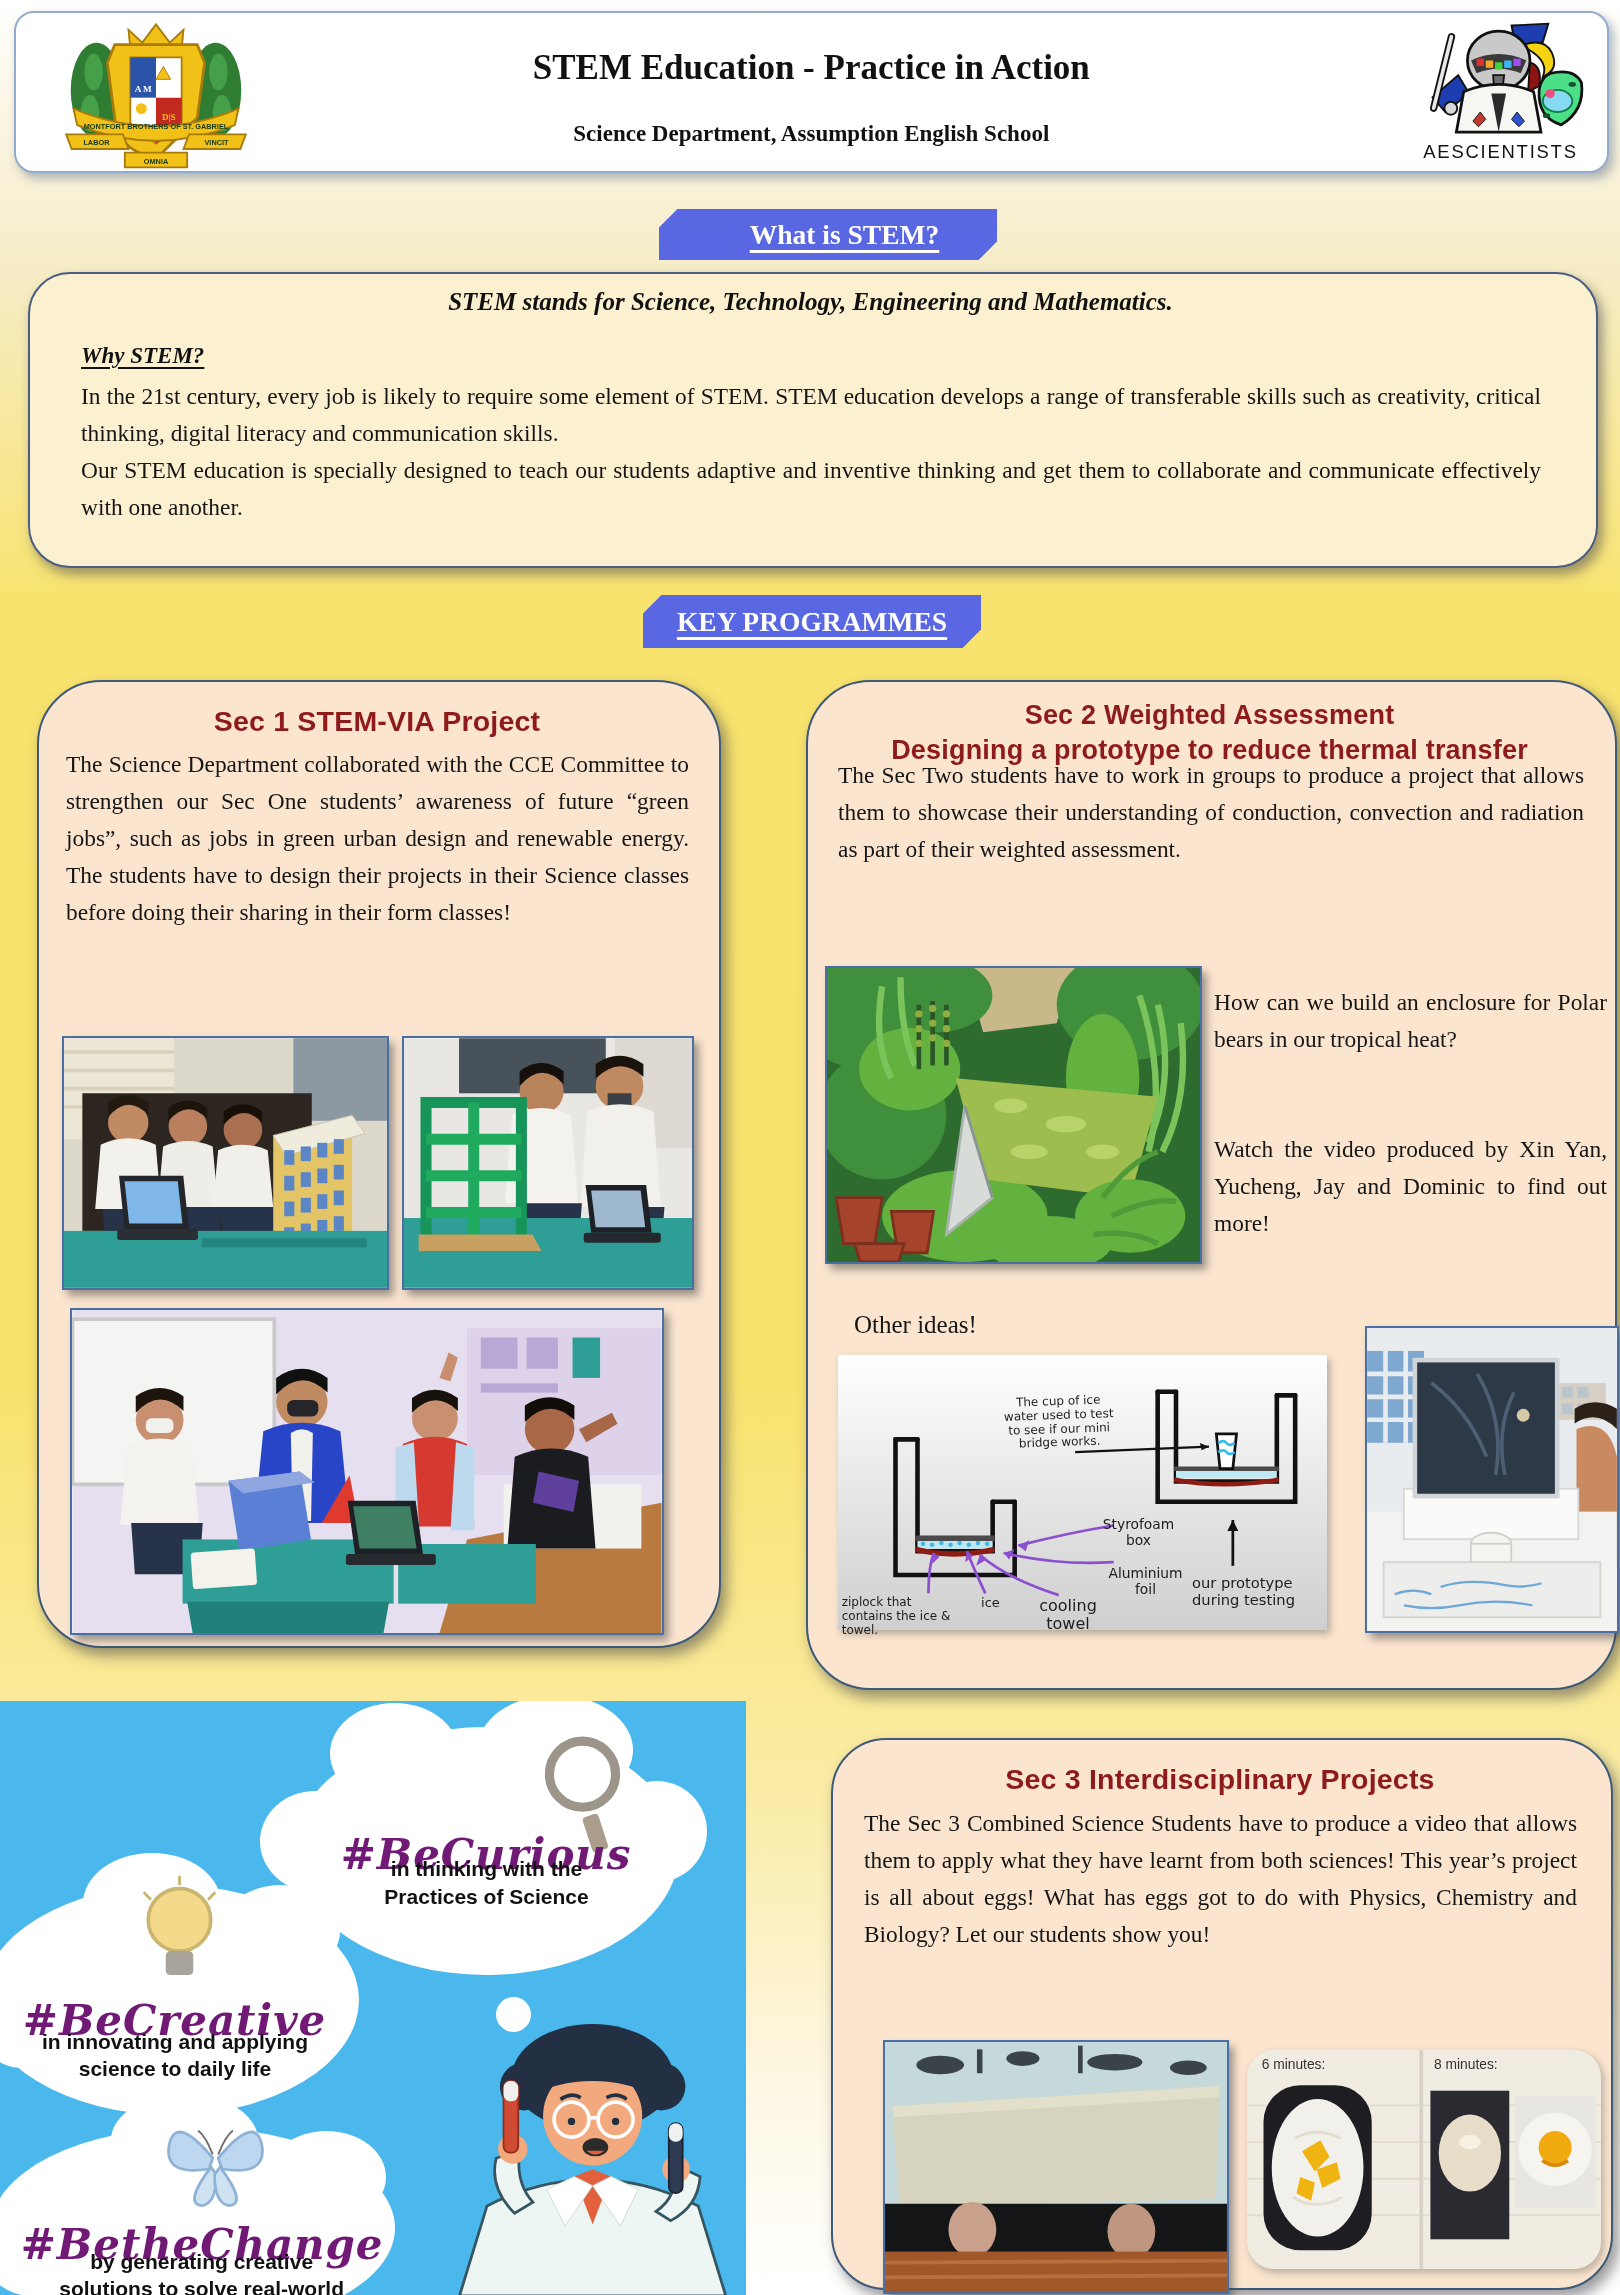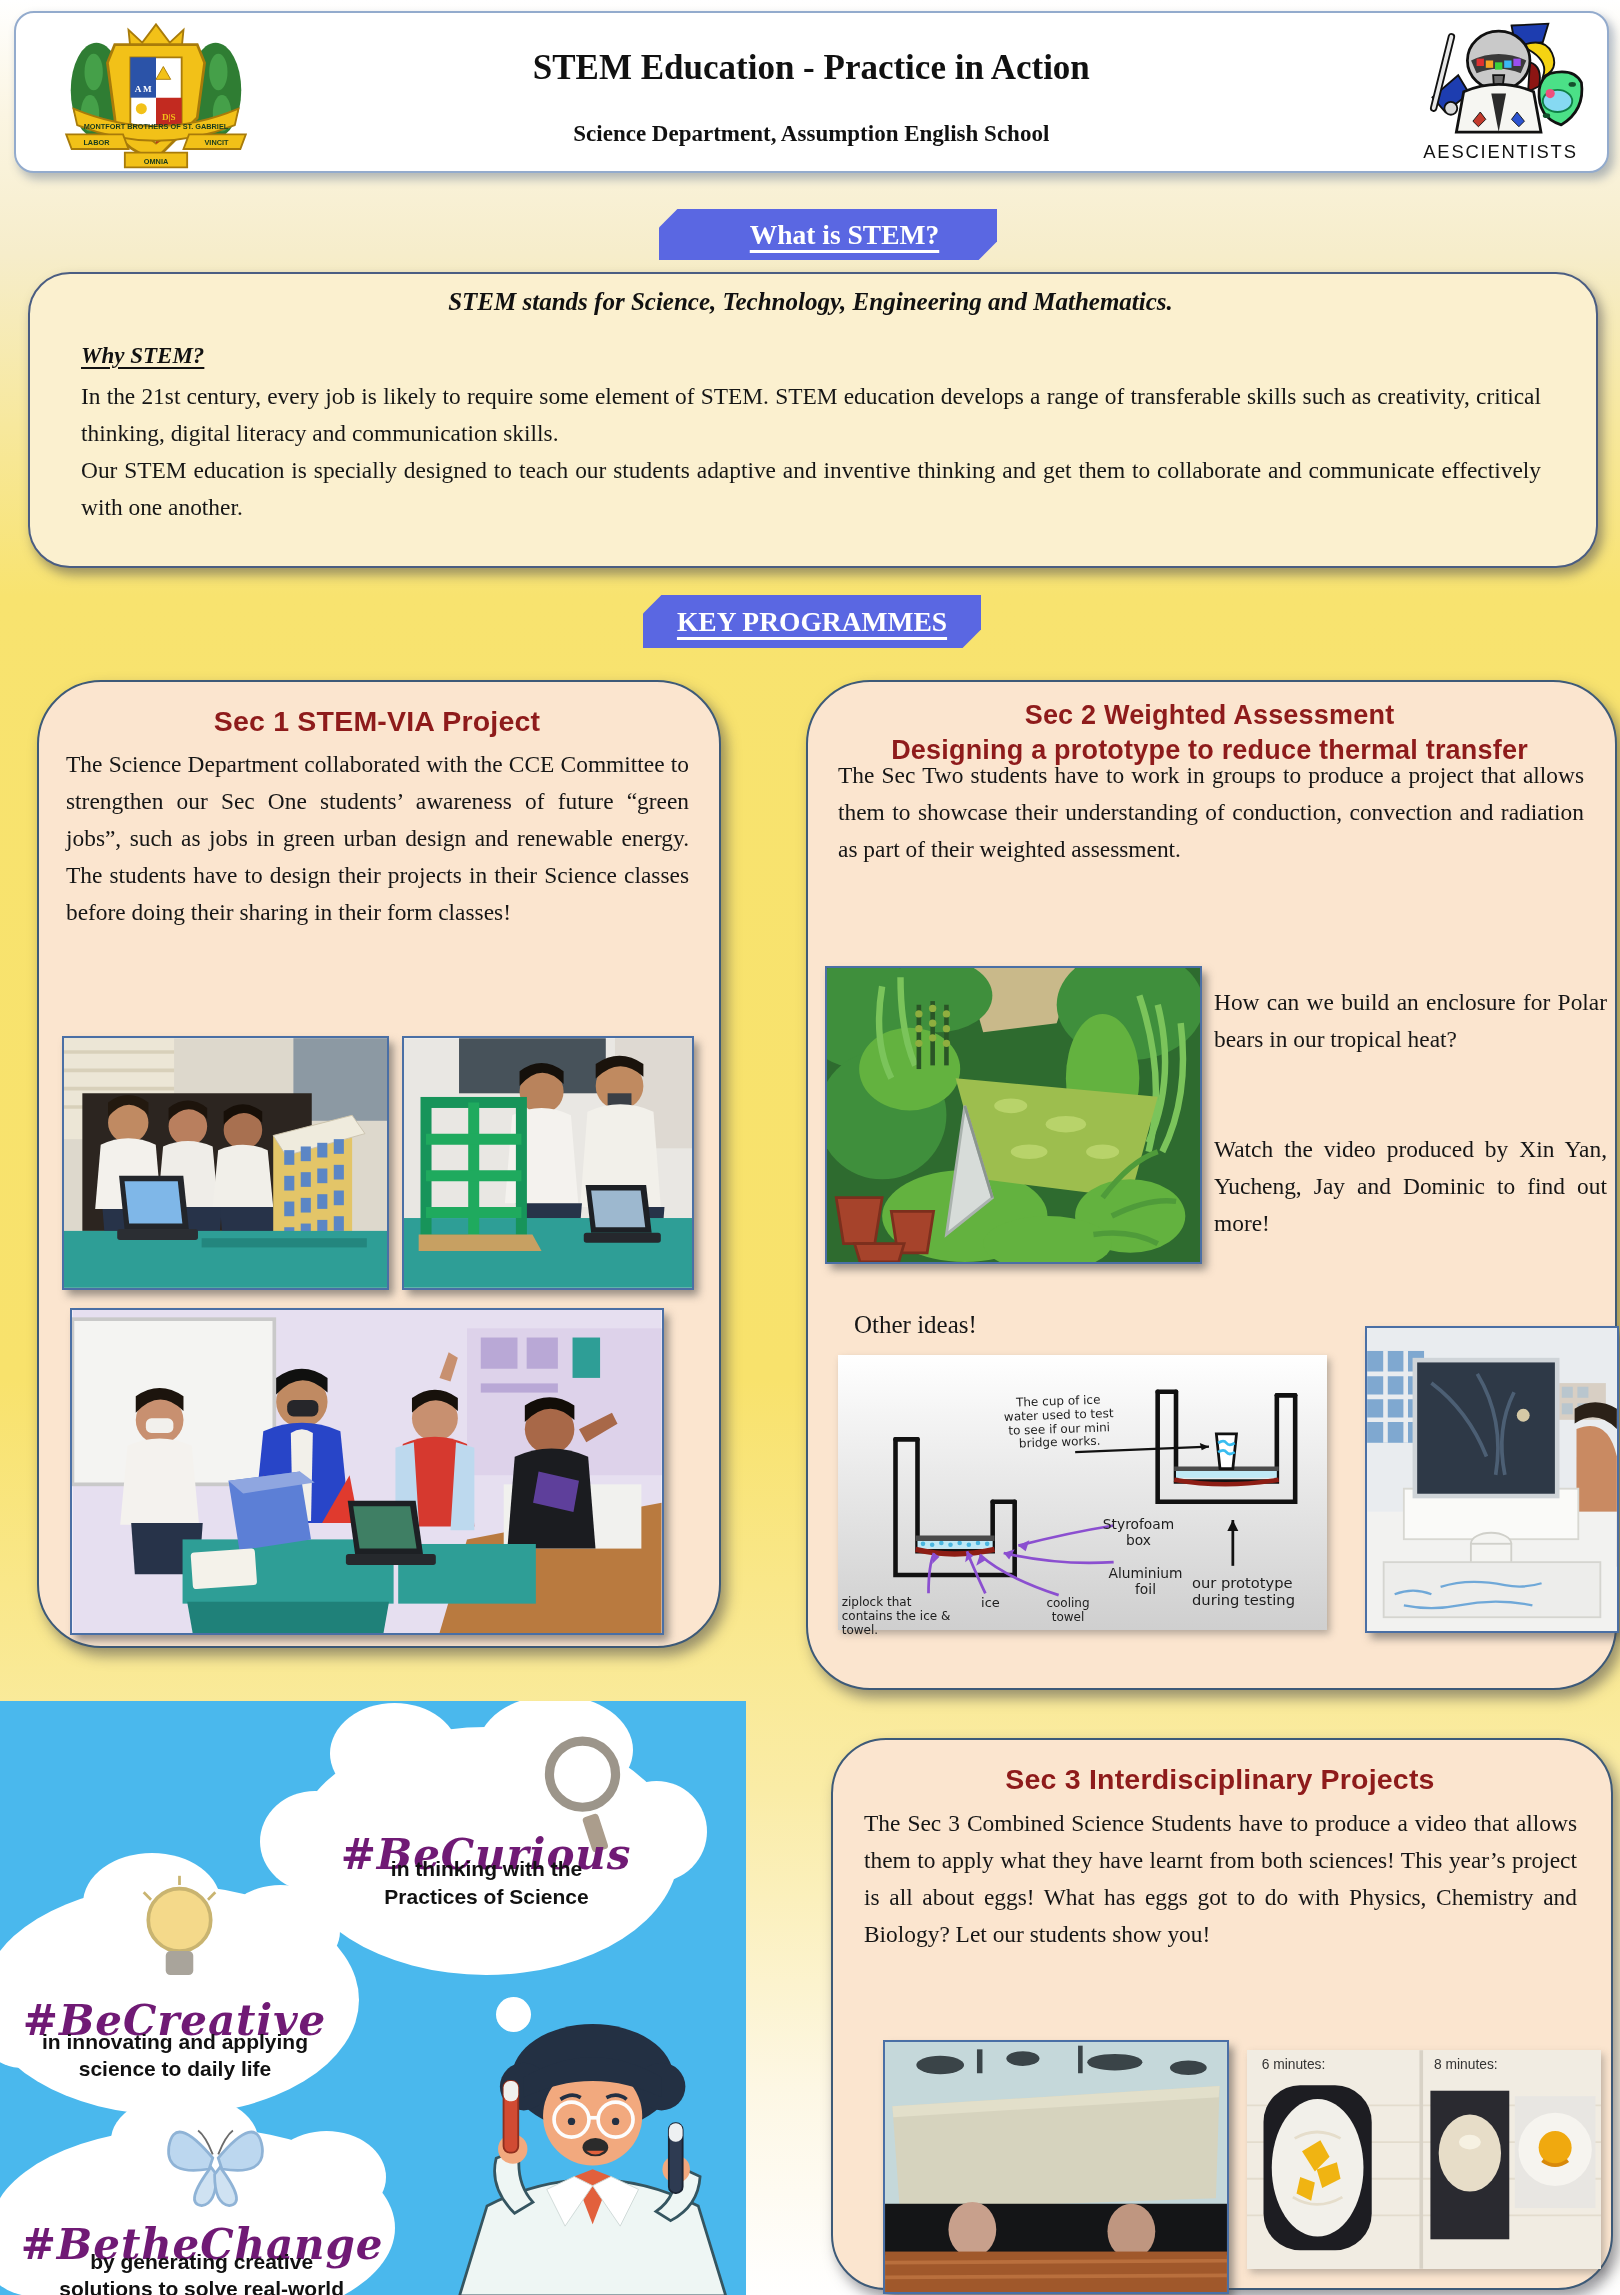--- a/index.html
+++ b/index.html
@@ -374,21 +374,21 @@
           <path d="M104 216 l-2 12 8 -8Z"></path>
           <path d="M140 214 l-2 12 9 -7Z"></path>
           <path d="M154 218 l-4 12 10 -6Z"></path>
         </g>
     </svg>
     <div class="abs diag-label" style="left:165px;top:40px;width:112px;transform:rotate(-2deg);">The cup of ice water used to test to see if our mini bridge works.</div>
     <div class="abs diag-label" style="left:259px;top:162px;width:83px;font-size:13.8px;">Styrofoam box</div>
     <div class="abs diag-label" style="left:266px;top:211px;width:83px;font-size:13.8px;">Aluminium foil</div>
     <div class="abs diag-label" style="left:3.7px;top:241px;width:119px;text-align:left;">ziplock that contains the ice &amp; towel.</div>
     <div class="abs diag-label" style="left:134px;top:241px;width:37px;font-size:13px;">ice</div>
-    <div class="abs diag-label" style="left:198px;top:242px;width:64px;font-size:12px;">cooling towel</div>
+    <div class="abs diag-label" style="left:198px;top:242px;width:64px;font-size:16px;">cooling towel</div>
     <div class="abs diag-label" style="left:354px;top:220px;width:129px;font-size:14.7px;text-align:left;">our prototype during testing</div>
   </div>
 
   <div class="abs photo" style="left:1365px;top:1326px;width:250px;height:303px;">
     <svg width="250" height="303" viewBox="0 0 272 330">
       <rect width="272" height="330" fill="#e9ecef"></rect>
       <rect x="0" y="25" width="62" height="100" fill="#7fa8d0"></rect>
       <g stroke="#e9ecef" stroke-width="5">
           <line x1="0" y1="50" x2="62" y2="50"></line>
           <line x1="0" y1="75" x2="62" y2="75"></line>
@@ -448,21 +448,21 @@
       <ellipse cx="95" cy="204" rx="26" ry="30" fill="#c8a08c"></ellipse>
       <ellipse cx="268" cy="206" rx="26" ry="30" fill="#bf9680"></ellipse>
       <rect x="0" y="228" width="372" height="44" fill="#a0582b"></rect>
       <g stroke="#b96f3d" stroke-width="4">
           <line x1="0" y1="240" x2="372" y2="238"></line>
           <line x1="0" y1="256" x2="372" y2="254"></line>
         </g>
     </svg>
   </div>
 
-  <div class="abs" style="left:1247px;top:2050px;width:354px;height:219px;background:#f1ece2;box-shadow:2.8px 3.7px 7.3px rgba(80,80,80,.35);">
+  <div class="abs" style="left:1247px;top:2050px;width:354px;height:219px;background:#f1ece2;box-shadow:2.8px 3.7px 7.3px rgba(80,80,80,.35);border-radius:27px;">
     <svg class="abs" style="left:0;top:0;" width="354" height="219" viewBox="0 0 386 238">
       <g stroke="#e3dccd" stroke-width="2">
           <line x1="0" y1="60" x2="386" y2="60"></line>
           <line x1="0" y1="100" x2="386" y2="100"></line>
           <line x1="0" y1="140" x2="386" y2="140"></line>
           <line x1="0" y1="180" x2="386" y2="180"></line>
         </g>
       <line x1="190" y1="0" x2="190" y2="238" stroke="#d8d2c6" stroke-width="4"></line>
       <rect x="18" y="38" width="118" height="180" rx="40" fill="#1d1d22"></rect>
       <ellipse cx="77" cy="128" rx="50" ry="75" fill="#f2f0ea"></ellipse>

